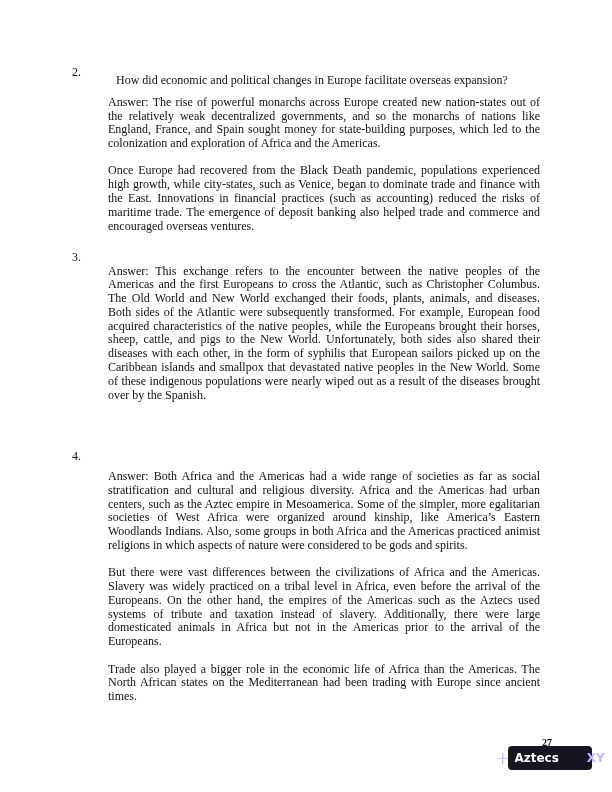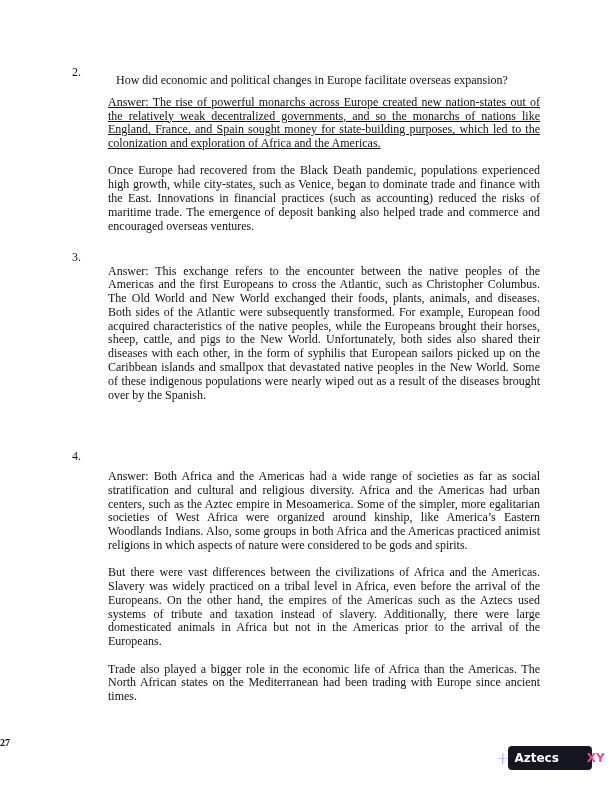--- a/index.html
+++ b/index.html
@@ -4,39 +4,39 @@
   <style>
     html, body { margin: 0; padding: 0; background: #ffffff; }
     body { width: 612px; height: 792px; position: relative; overflow: hidden;
       font-family: "Liberation Serif", "DejaVu Serif", serif; color: #111; }
     .page { position: absolute; left: 0; top: 0; width: 612px; height: 792px; }
     .q { position: absolute; left: 72px; width: 468px; }
     .q .num { position: absolute; left: 0; top: 0; font-size: 12px; line-height: 13.8px; }
     .q .body { margin-left: 36px; width: 432px; }
     .q .question { font-size: 12px; line-height: 13.8px; text-align: justify; margin: 8px; }
     .para { font-size: 12px; line-height: 13.8px; text-align: justify; margin: 0; }
-    .page-number { position: absolute; left: 0; width: 552px; top: 737px; text-align: left;
+    .page-number { position: absolute; left: 0; width: 552px; top: 737px; text-align: right;
       font-size: 10px; font-weight: bold; }
     .badge { position: absolute; left: 508px; top: 746px; width: 84px; height: 24px;
       background: #15161f; border-radius: 4px; display: flex; align-items: center;
       justify-content: center; gap: 4px; font-family: "DejaVu Sans", sans-serif; }
     .badge .plus { color: #a99cf0; font-size: 18px; line-height: 18px; font-weight: 300; }
     .badge .brand { color: #ffffff; font-size: 12px; font-weight: bold; }
-    .badge .brand .xy { color: #ec4899; margin-left: 28px; }
+    .badge .brand .xy { color: #c4b5fd; margin-left: 28px; }
   </style>
 </head>
 <body>
 
 <div class="page">
 
   <div class="q" style="top:66px;">
     <span class="num">2.</span>
     <div class="body">
       <p class="question">How did economic and political changes in Europe facilitate overseas expansion?</p>
-      <p class="para" style="margin-top:7px;text-decoration:underline;">Answer: The rise of powerful monarchs across Europe created new nation-states out of the relatively weak decentralized governments, and so the monarchs of nations like England, France, and Spain sought money for state-building purposes, which led to the colonization and exploration of Africa and the Americas.</p>
+      <p class="para" style="margin-top:7px;">Answer: The rise of powerful monarchs across Europe created new nation-states out of the relatively weak decentralized governments, and so the monarchs of nations like England, France, and Spain sought money for state-building purposes, which led to the colonization and exploration of Africa and the Americas.</p>
       <p class="para" style="margin-top:13.5px;">Once Europe had recovered from the Black Death pandemic, populations experienced high growth, while city-states, such as Venice, began to dominate trade and finance with the East. Innovations in financial practices (such as accounting) reduced the risks of maritime trade. The emergence of deposit banking also helped trade and commerce and encouraged overseas ventures.</p>
     </div>
   </div>
 
   <div class="q" style="top:251px;">
     <span class="num">3.</span>
     <div class="body">
       <p class="para" style="margin-top:13.5px;">Answer: This exchange refers to the encounter between the native peoples of the Americas and the first Europeans to cross the Atlantic, such as Christopher Columbus. The Old World and New World exchanged their foods, plants, animals, and diseases. Both sides of the Atlantic were subsequently transformed. For example, European food acquired characteristics of the native peoples, while the Europeans brought their horses, sheep, cattle, and pigs to the New World. Unfortunately, both sides also shared their diseases with each other, in the form of syphilis that European sailors picked up on the Caribbean islands and smallpox that devastated native peoples in the New World. Some of these indigenous populations were nearly wiped out as a result of the diseases brought over by the Spanish.</p>
     </div>
   </div>

